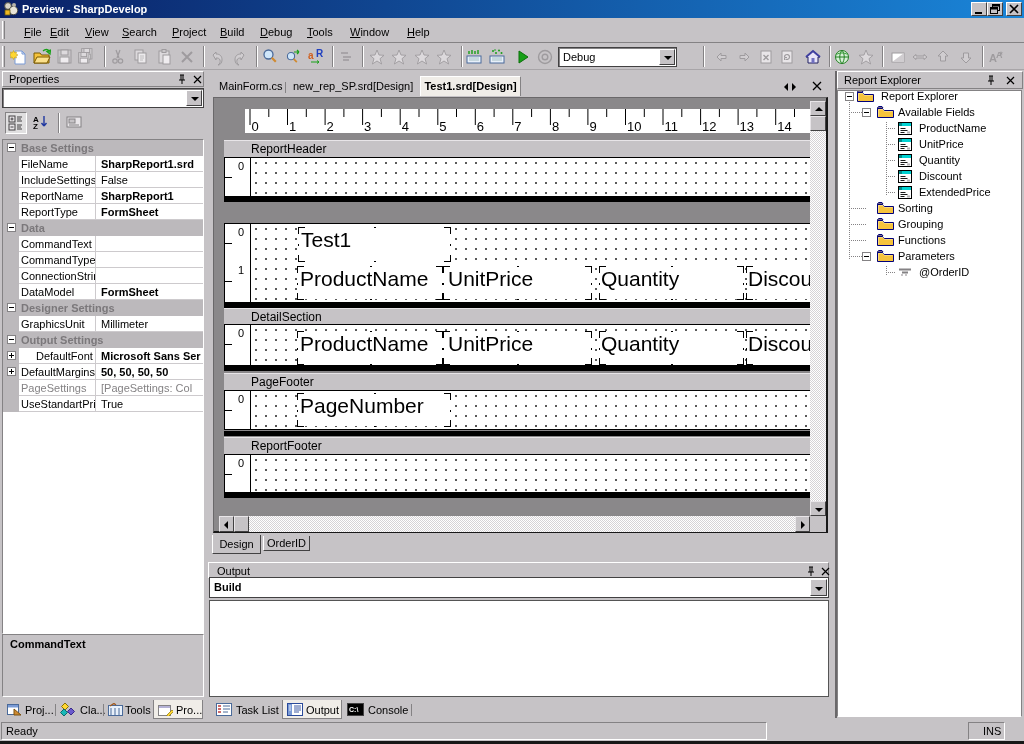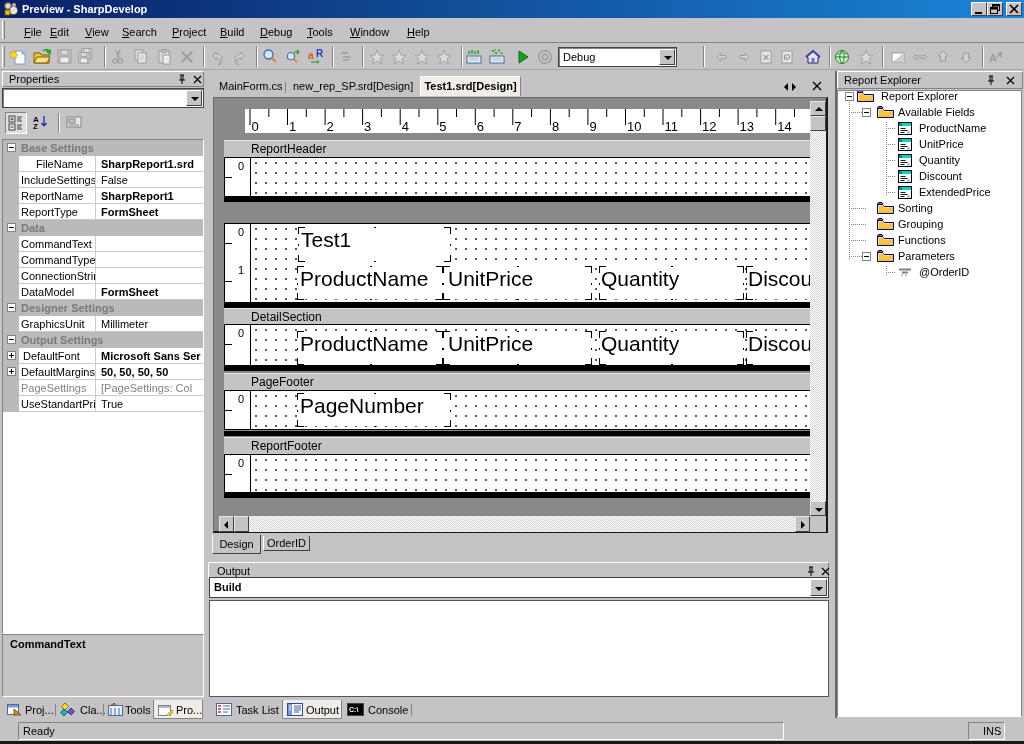--- a/index.html
+++ b/index.html
@@ -353,21 +353,21 @@
     <div class="ab" style="left:0;top:68px;width:202px;height:495px;background:#fff;border:1px solid #848284;border-bottom-color:#fff;border-right-color:#fff;overflow:hidden">
       <div class="ab" style="left:0;top:0;right:0">
         <div class="row cat" style="top:0px">
           <span class="eb" style="left:4px;top:3px;background:#fff">
             <i></i>
           </span>
           <span class="rname" style="width:180px;color:#7b787b">Base Settings</span>
         </div>
         <div class="row gline" style="top:16px">
           <span class="ab" style="left:0;top:0;width:16px;height:16px;background:#bcb9bc"></span>
-          <span class="rname" style="color:#000;border-right:1px solid #cdcacd;height:16px;left:17px;padding-left:16px">FileName</span>
+          <span class="rname" style="color:#000;border-right:1px solid #cdcacd;height:16px;left:17px;padding-left:1px">FileName</span>
           <span class="rval" style="color:#000"><b>SharpReport1.srd</b></span>
         </div>
         <div class="row gline" style="top:32px">
           <span class="ab" style="left:0;top:0;width:16px;height:16px;background:#bcb9bc"></span>
           <span class="rname" style="color:#000;border-right:1px solid #cdcacd;height:16px;left:17px;padding-left:1px">IncludeSettings</span>
           <span class="rval" style="color:#000">False</span>
         </div>
         <div class="row gline" style="top:48px">
           <span class="ab" style="left:0;top:0;width:16px;height:16px;background:#bcb9bc"></span>
           <span class="rname" style="color:#000;border-right:1px solid #cdcacd;height:16px;left:17px;padding-left:1px">ReportName</span>
@@ -420,21 +420,21 @@
             <i></i>
           </span>
           <span class="rname" style="width:180px;color:#7b787b">Output Settings</span>
         </div>
         <div class="row gline" style="top:208px">
           <span class="ab" style="left:0;top:0;width:16px;height:16px;background:#bcb9bc"></span>
           <span class="eb" style="left:4px;top:3px">
             <i></i>
             <b></b>
           </span>
-          <span class="rname" style="color:#000;border-right:1px solid #cdcacd;height:16px;left:17px;padding-left:3px">DefaultFont</span>
+          <span class="rname" style="color:#000;border-right:1px solid #cdcacd;height:16px;left:17px;padding-left:16px">DefaultFont</span>
           <span class="rval" style="color:#000"><b>Microsoft Sans Ser</b></span>
         </div>
         <div class="row gline" style="top:224px">
           <span class="ab" style="left:0;top:0;width:16px;height:16px;background:#bcb9bc"></span>
           <span class="eb" style="left:4px;top:3px">
             <i></i>
             <b></b>
           </span>
           <span class="rname" style="color:#000;border-right:1px solid #cdcacd;height:16px;left:17px;padding-left:1px">DefaultMargins</span>
           <span class="rval" style="color:#000"><b>50, 50, 50, 50</b></span>
@@ -827,19 +827,19 @@
         <svg width="17" height="13" viewBox="0 0 17 13">
           <rect x="0.5" y="0.5" width="16" height="12" fill="#000" stroke="#424142"></rect>
           <text x="2" y="9" font-size="7" fill="#fff" font-family="Liberation Sans" font-weight="bold">C:\</text>
         </svg>
       </span>
       <span class="ab" style="left:368px;top:4px">Console</span>
 <span class="ab" style="left:411px;top:4px;width:1px;height:12px;background:#848284"></span>
 </div>
   </div>
 <div class="ab" style="left:0;top:720px;width:1024px;height:24px">
-<span class="ab sunk" style="left:18px;top:2px;width:766px;height:18px">
+<span class="ab sunk" style="left:1px;top:2px;width:766px;height:18px">
       <span class="ab" style="left:4px;top:2px">Ready</span>
     </span>
 <span class="ab sunk" style="left:968px;top:2px;width:37px;height:18px">
       <span class="ab" style="left:14px;top:2px">INS</span>
     </span>
 <span class="ab" style="left:0;top:21px;width:1024px;height:3px;background:#181818"></span>
 </div>
 </body></html>

